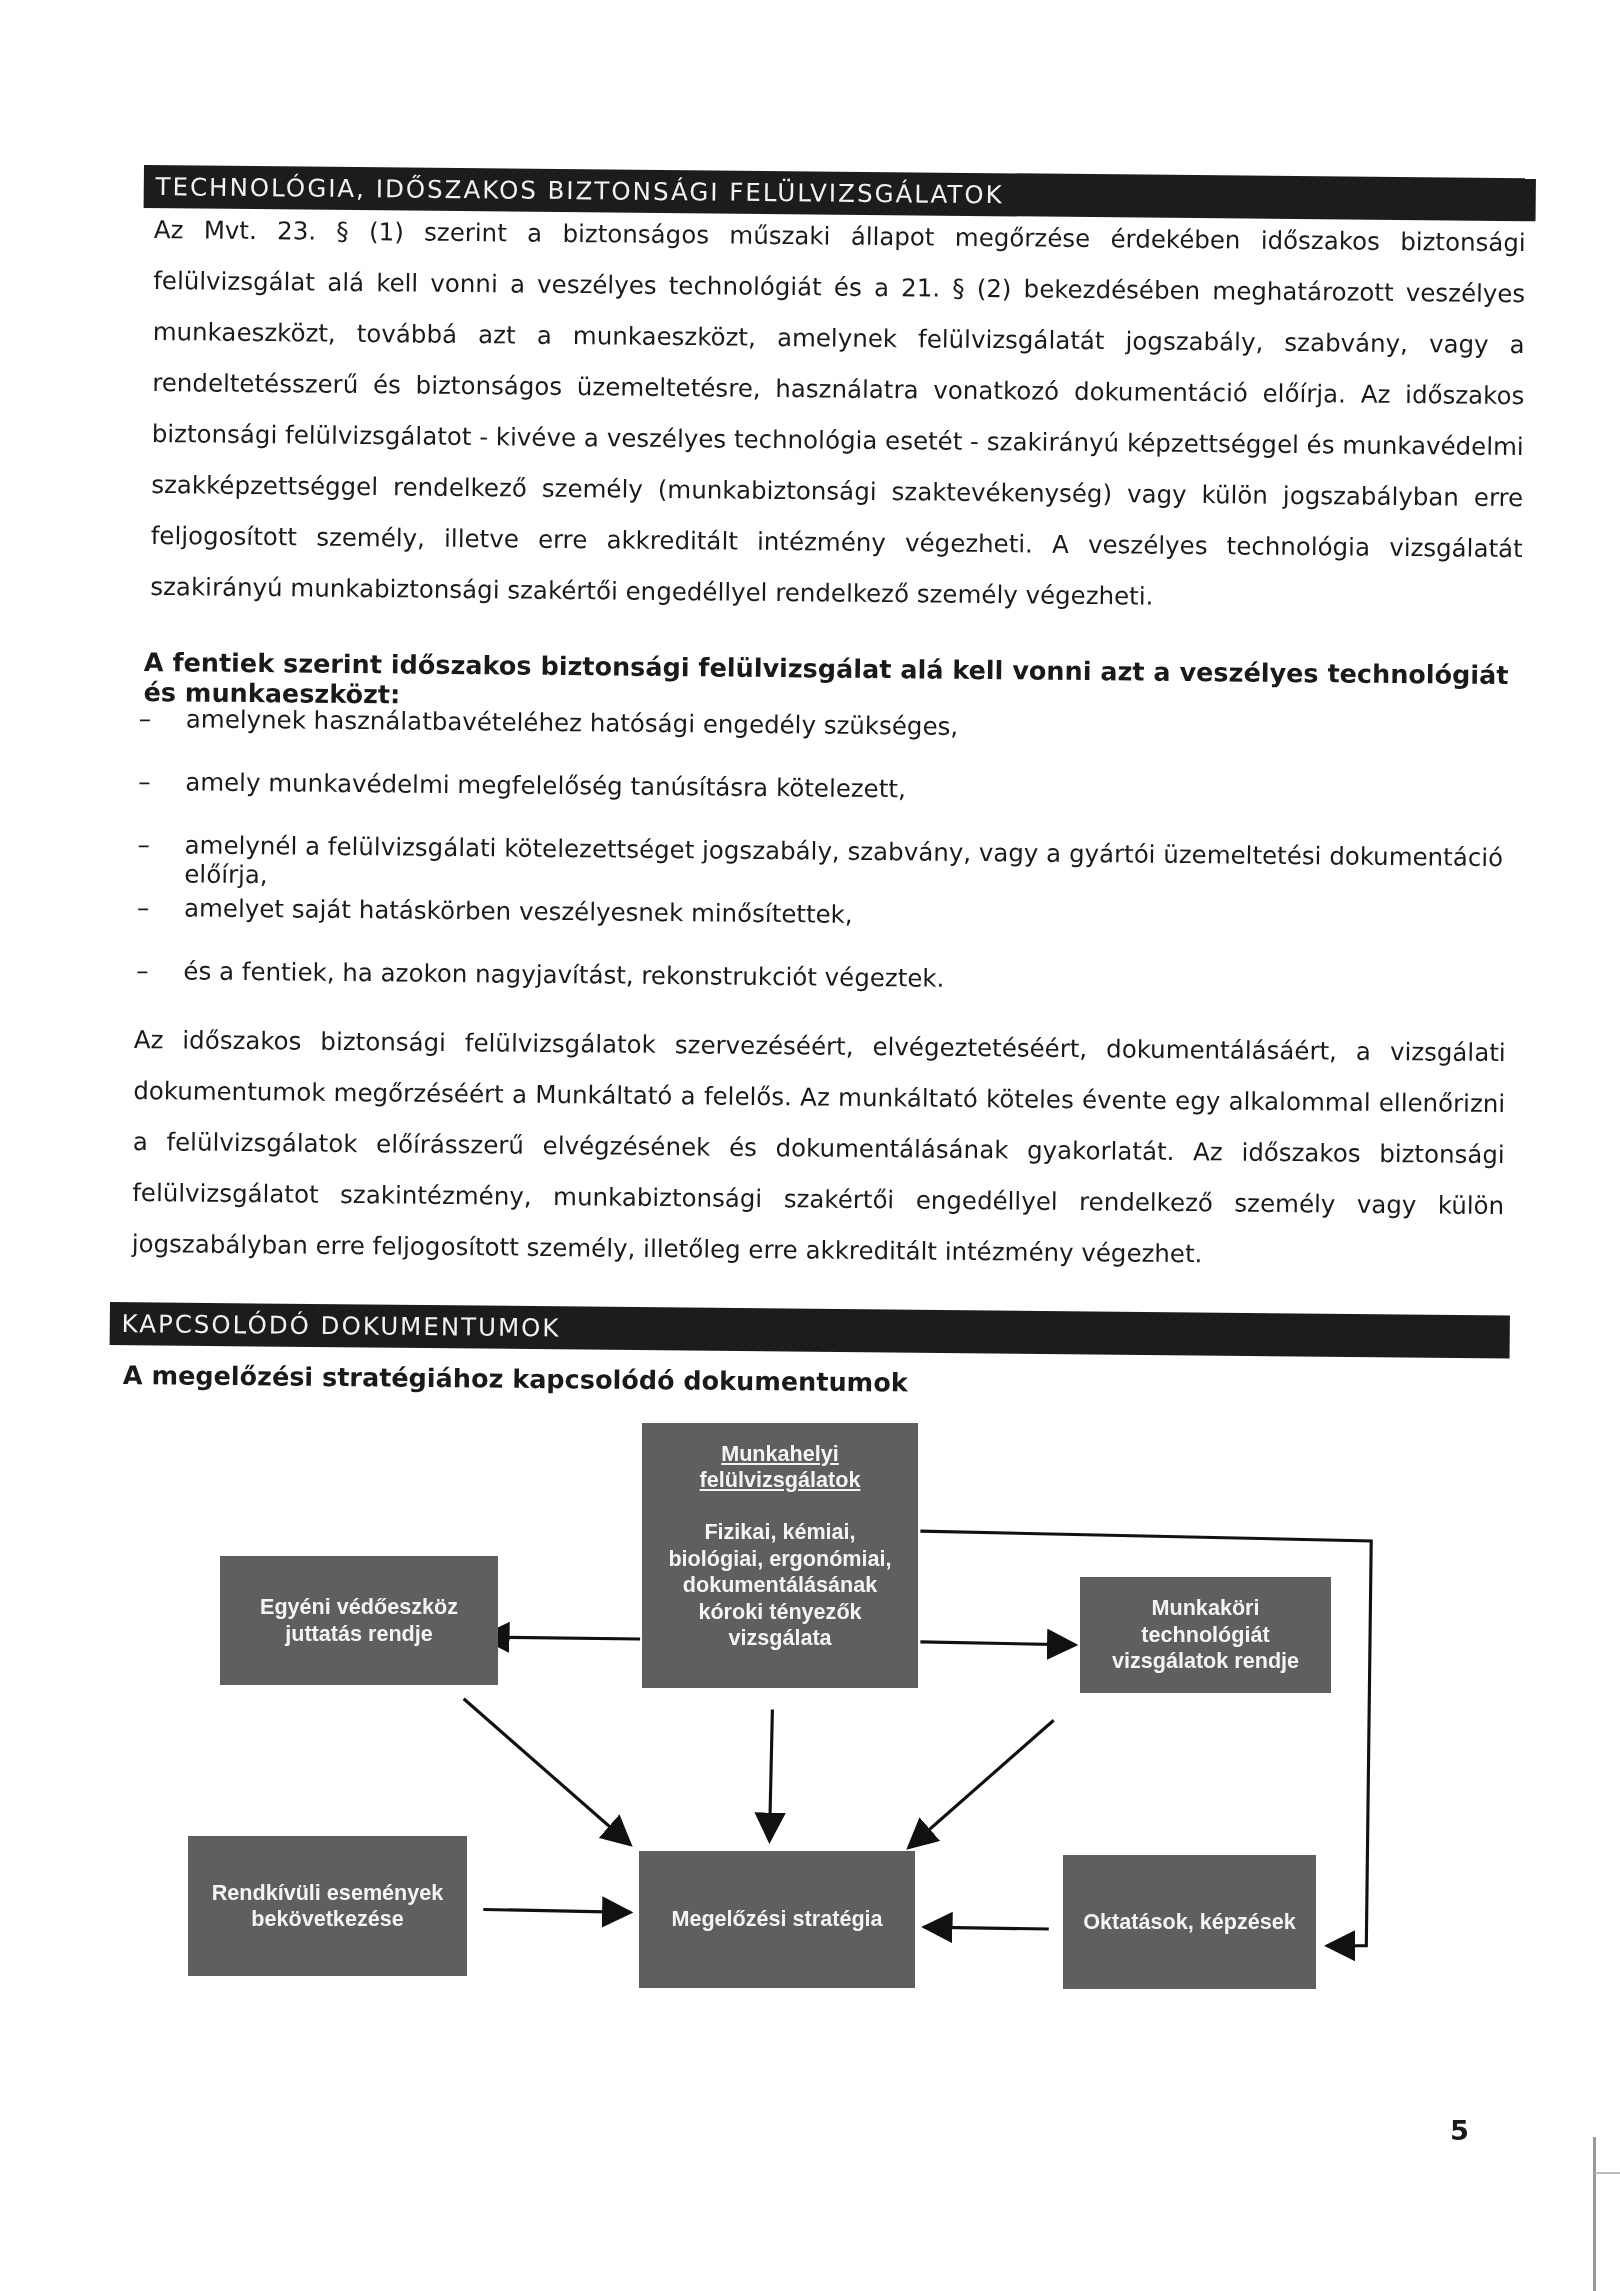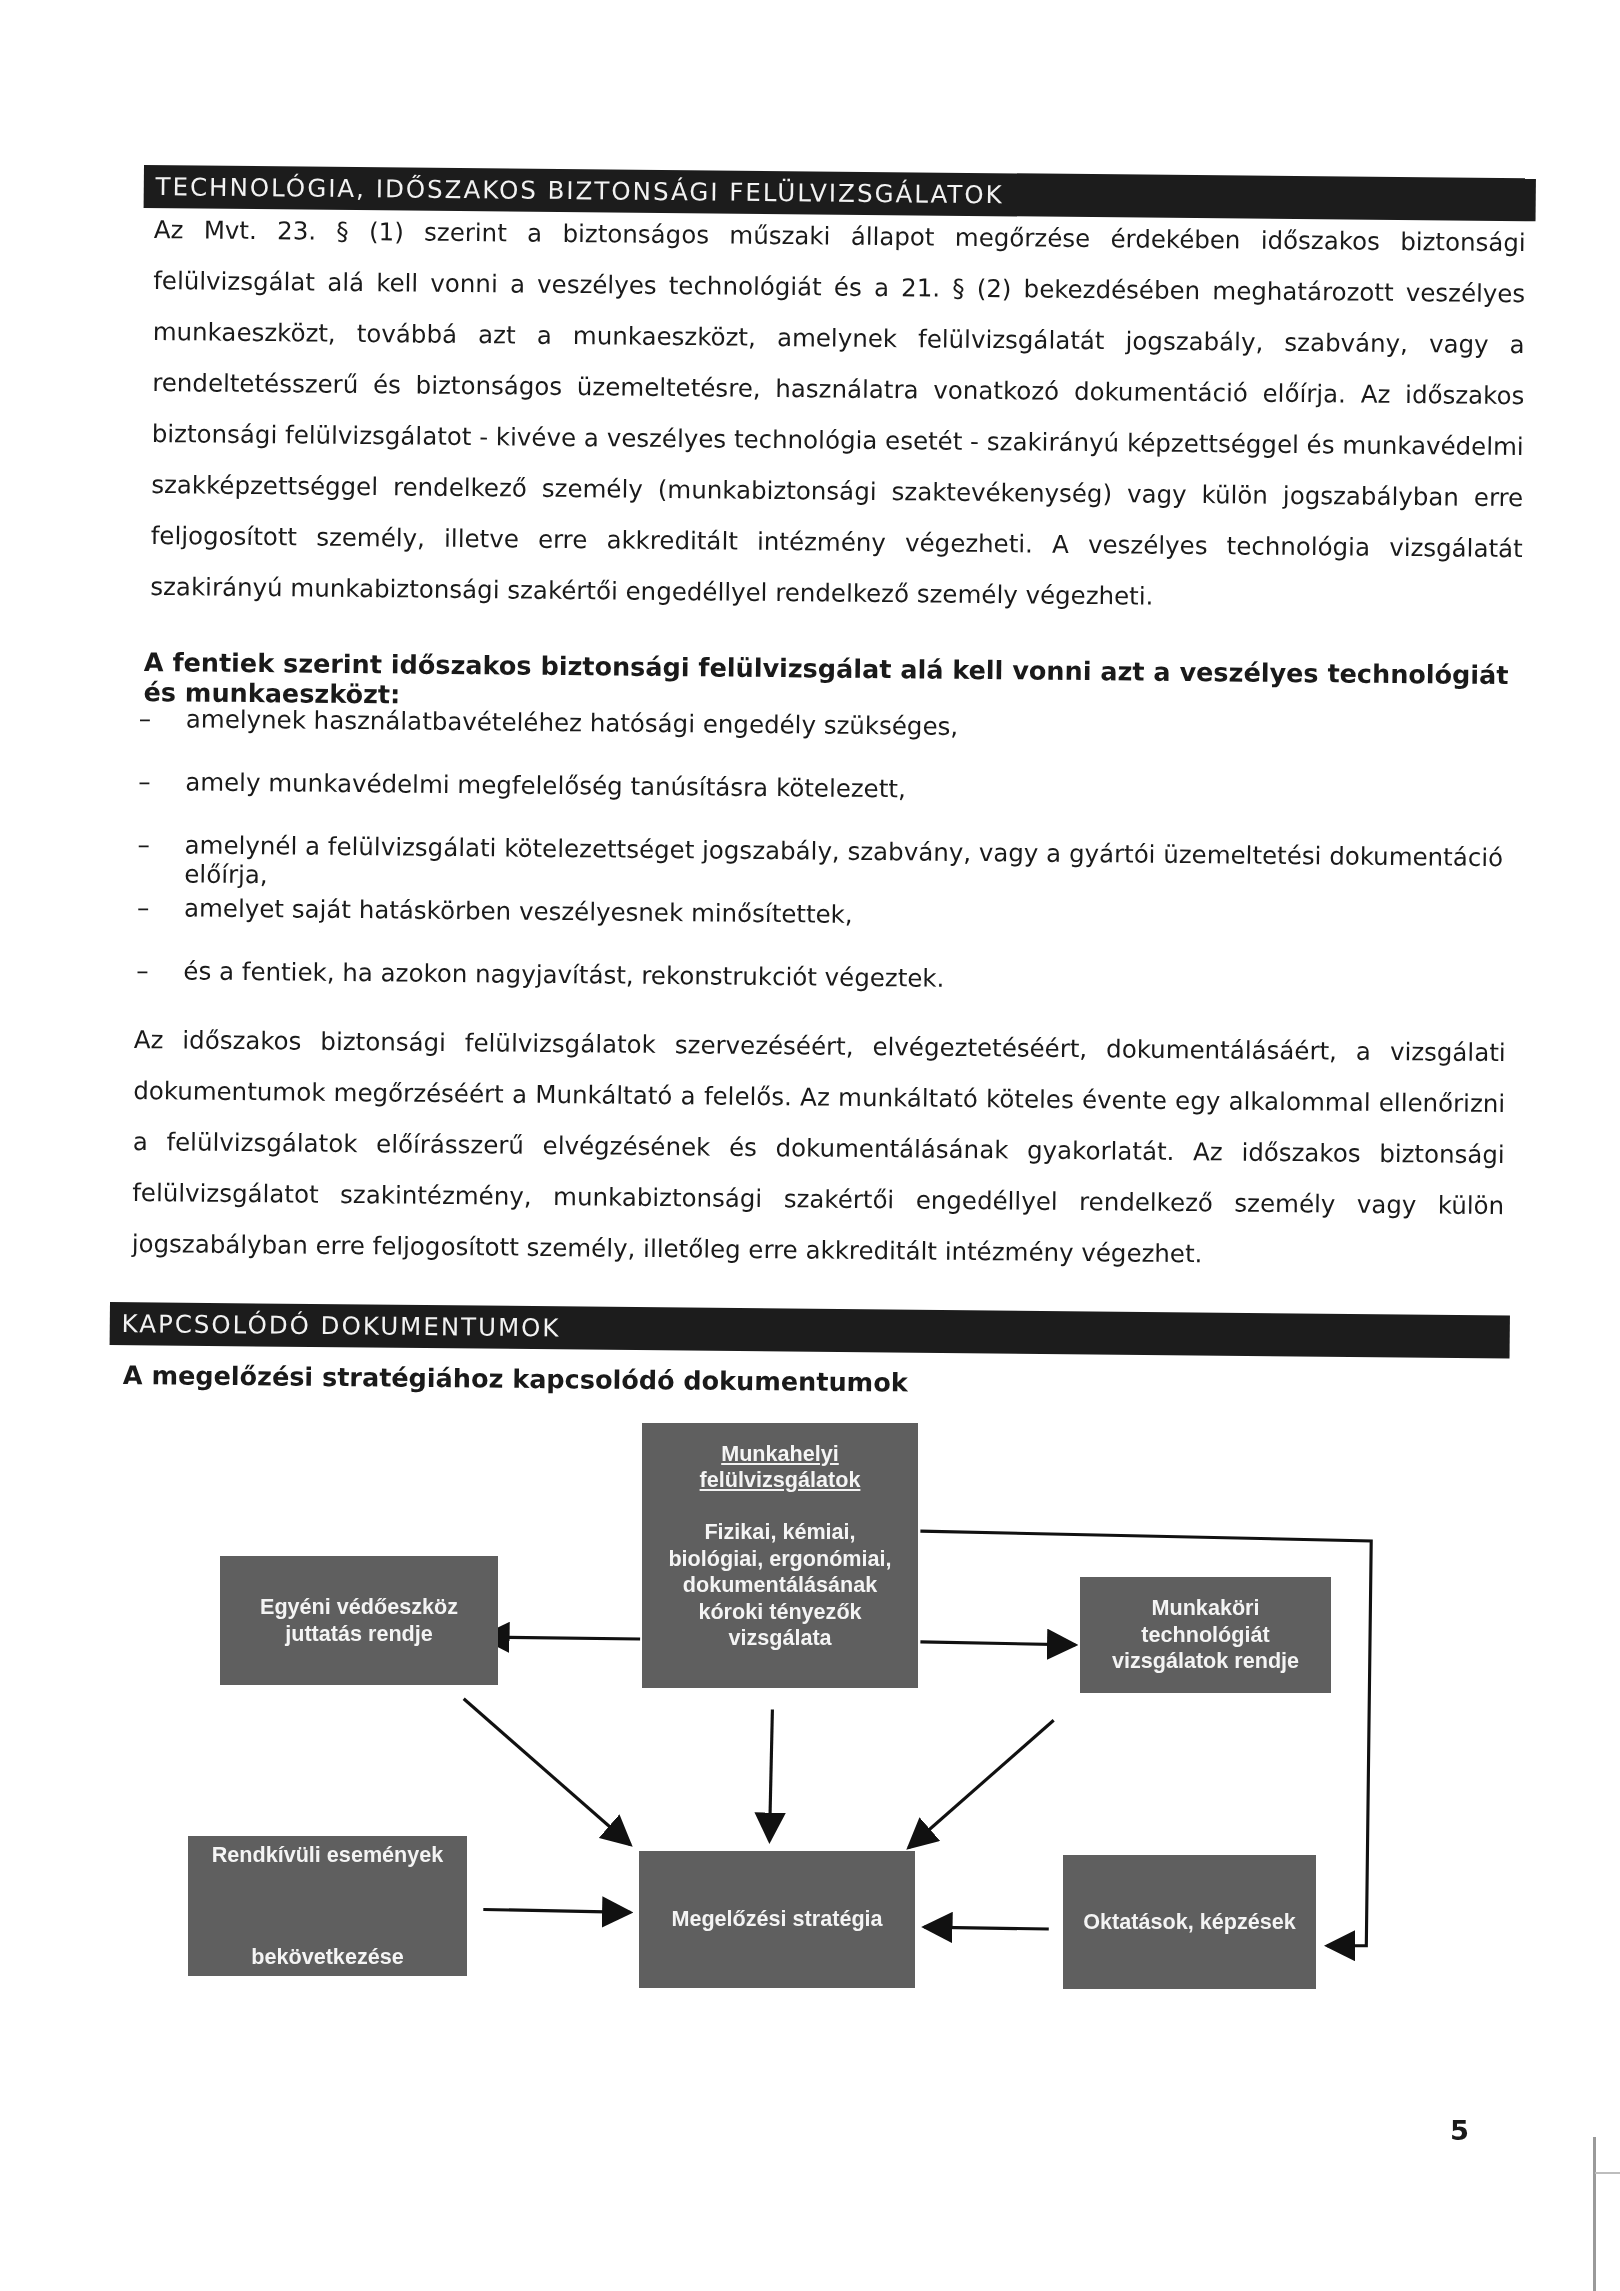--- a/index.html
+++ b/index.html
@@ -70,21 +70,21 @@
       text-align: center;
       display: flex; flex-direction: column; justify-content: center; align-items: center;
       box-sizing: border-box;
       padding: 5.9px;
     }
     .node .u { text-decoration: underline; text-align: center; }
     .n-top { left: 635px; top: 1423px; width: 276px; height: 265px; justify-content: flex-start; padding-top: 17.6px; }
     .n-top .gap { height: 25.5px; }
     .n-left { left: 189px; top: 1556px; width: 278px; height: 129px; margin-left: 24px; }
     .n-right { left: 1073px; top: 1577px; width: 251px; height: 116px; }
-    .n-bl { left: 181px; top: 1836px; width: 279px; height: 140px; justify-content: space-between; }
+    .n-bl { left: 181px; top: 1836px; width: 279px; height: 140px; }
     .n-mid { left: 632px; top: 1851px; width: 276px; height: 137px; }
     .n-br { left: 1056px; top: 1855px; width: 253px; height: 134px; }
 
     .footer-num {
       position: absolute; left: 1443px; top: 2115px;
       font-size: 27.4px; font-weight: bold;
     }
     .edge-line {
       position: absolute; left: 1586px; top: 2137px; width: 2.9px; height: 155px; background: #9a9a9a;
     }

